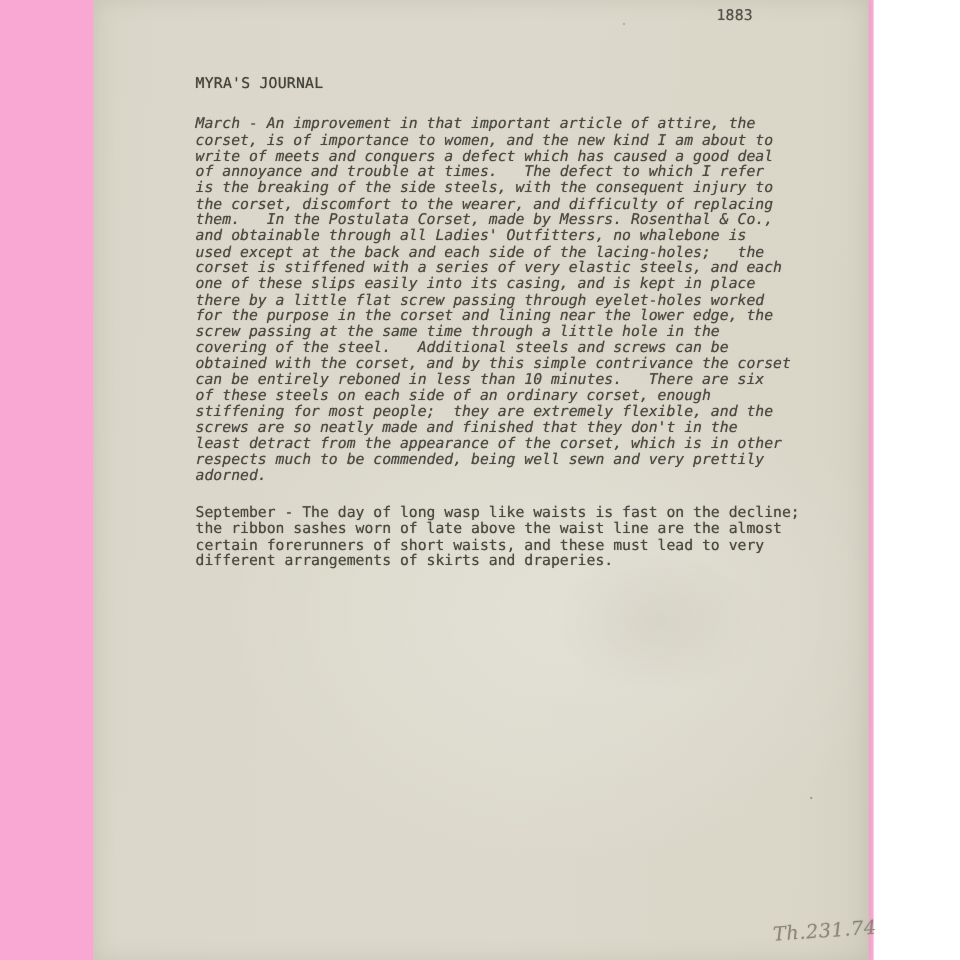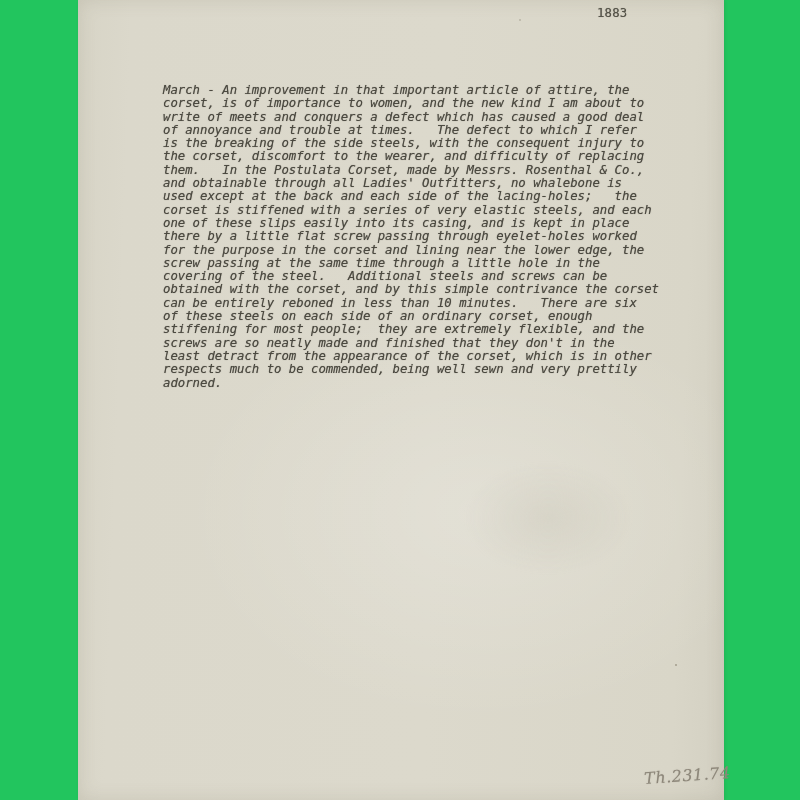--- a/index.html
+++ b/index.html
@@ -6,23 +6,23 @@
     margin: 0;
     padding: 0;
     width: 800px;
     height: 800px;
     background: #ffffff;
     font-family: "DejaVu Sans Mono", monospace;
     overflow: hidden;
   }
   .stage {
     position: relative;
-    width: 800px;
+    width: 728px;
     height: 800px;
-    background: #22c55e;
+    background: #f9a8d4;
   }
   .paper {
     position: absolute;
     left: 78px;
     top: 0;
     width: 646px;
     height: 800px;
     background:
       radial-gradient(ellipse 420px 300px at 62% 64%, rgba(255,255,255,0.20), rgba(255,255,255,0) 70%),
       linear-gradient(92deg, #d7d4c6 0%, #dbd8cb 8%, #dcd9cc 55%, #d9d6c8 92%, #d3d0c2 100%);
@@ -94,20 +94,21 @@
   }
 </style>
 </head>
 <body>
 
 <div class="stage">
   <div class="paper">
     <div class="ghost"></div>
     <div class="year">1883</div>
     <div class="content">
+      <div class="doc-title">MYRA'S JOURNAL</div>
       <p class="para para-1">March - An improvement in that important article of attire, the
 corset, is of importance to women, and the new kind I am about to
 write of meets and conquers a defect which has caused a good deal
 of annoyance and trouble at times.   The defect to which I refer
 is the breaking of the side steels, with the consequent injury to
 the corset, discomfort to the wearer, and difficulty of replacing
 them.   In the Postulata Corset, made by Messrs. Rosenthal &amp; Co.,
 and obtainable through all Ladies' Outfitters, no whalebone is
 used except at the back and each side of the lacing-holes;   the
 corset is stiffened with a series of very elastic steels, and each
@@ -117,18 +118,22 @@
 screw passing at the same time through a little hole in the
 covering of the steel.   Additional steels and screws can be
 obtained with the corset, and by this simple contrivance the corset
 can be entirely reboned in less than 10 minutes.   There are six
 of these steels on each side of an ordinary corset, enough
 stiffening for most people;  they are extremely flexible, and the
 screws are so neatly made and finished that they don't in the
 least detract from the appearance of the corset, which is in other
 respects much to be commended, being well sewn and very prettily
 adorned.</p>
+      <p class="para para-2">September - The day of long wasp like waists is fast on the decline;
+the ribbon sashes worn of late above the waist line are the almost
+certain forerunners of short waists, and these must lead to very
+different arrangements of skirts and draperies.</p>
     </div>
     <div class="speck speck-1"></div>
     <div class="speck speck-2"></div>
     <div class="annotation">Th.231.74</div>
   </div>
 </div>
 
 </body></html>

